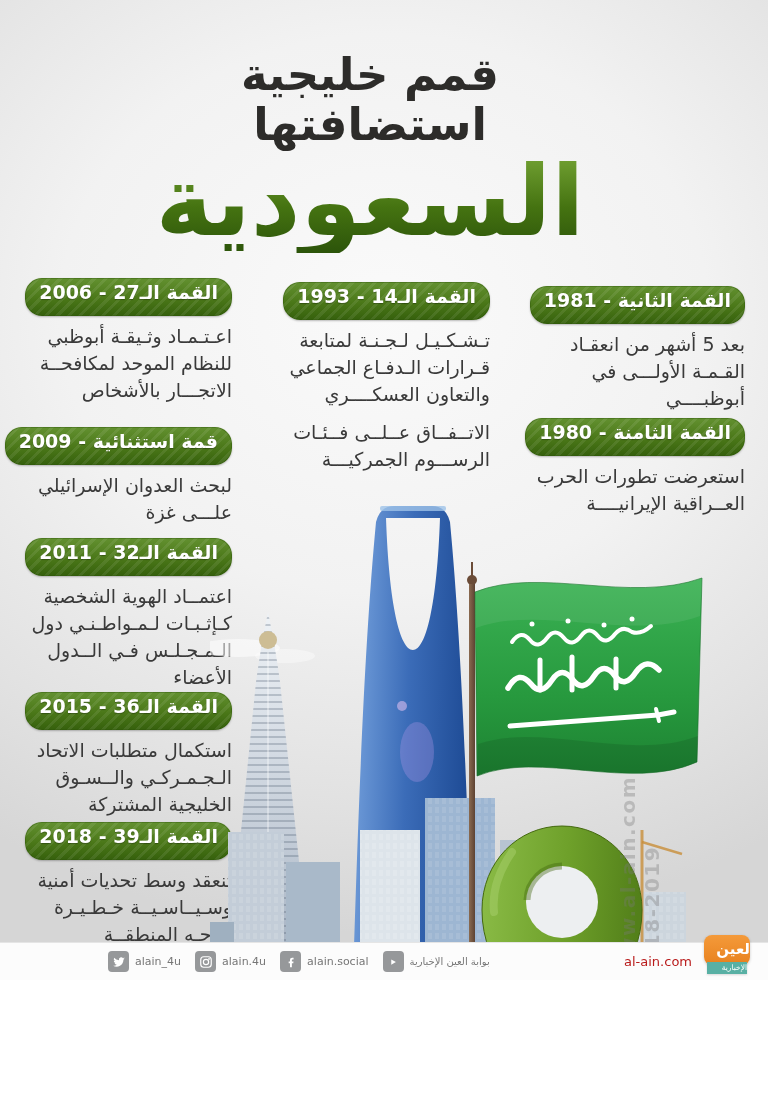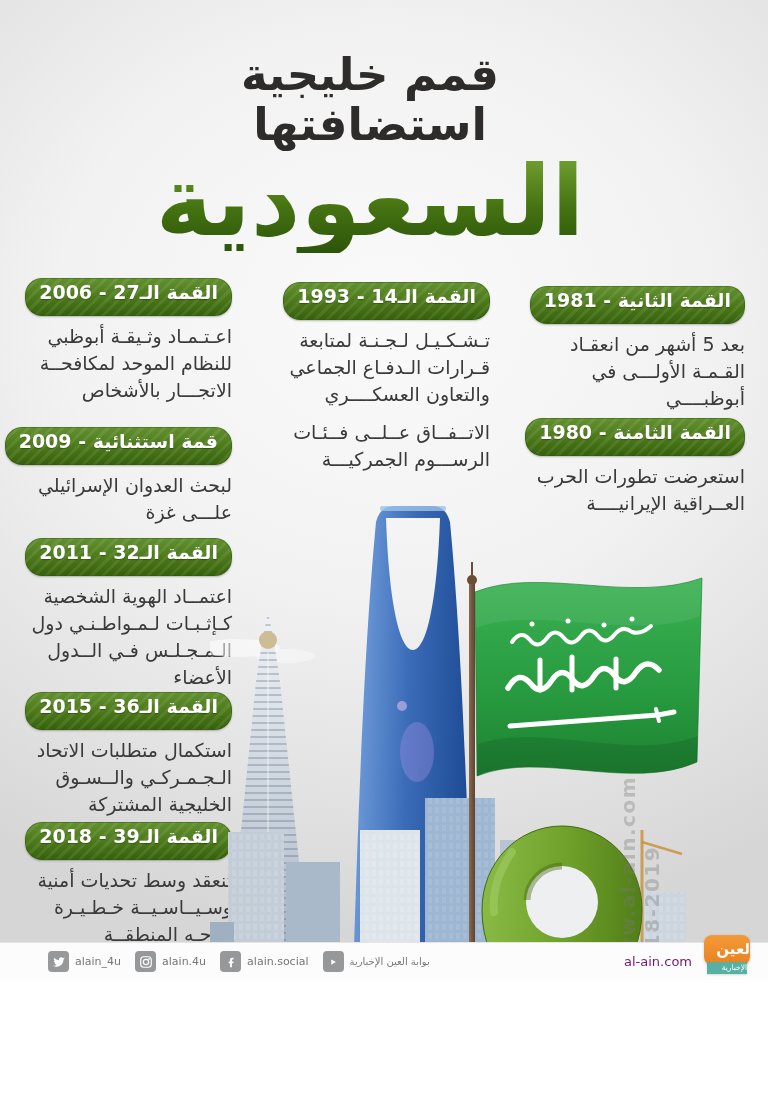--- a/index.html
+++ b/index.html
@@ -57,33 +57,33 @@
     transform:rotate(-90deg); transform-origin:0 0;
     font-size:20px; font-weight:bold; letter-spacing:1.5px;
     color:rgba(120,120,120,.35); white-space:nowrap; line-height:24px;
   }
   .wm .yr{ padding-left:27px; }
 
   
   .footer{
     position:absolute; left:0; right:0; bottom:0; height:38px;
     background:#fcfcfc; border-top:1px solid #e5e5e5;
-    display:flex; align-items:center; padding:0 18px 0 48px;
+    display:flex; align-items:center; padding:0 18px 0 108px;
   }
   .social{ display:flex; align-items:center; gap:14px; }
   .social-item{ display:flex; align-items:center; gap:6px; cursor:pointer; }
   .sicon{
     width:21px; height:21px; border-radius:4px; background:#96989a;
     display:flex; align-items:center; justify-content:center; flex:0 0 auto;
   }
   .sicon svg{ width:14px; height:14px; display:block; }
   .shandle{ font-size:11px; color:#767676; }
   .shandle.ar{ font-size:10px; direction:rtl; }
   .footer-right{ margin-left:auto; display:flex; align-items:center; gap:12px; }
-  .site-url{ font-size:13px; color:#701a75; }
+  .site-url{ font-size:13px; color:#b91c1c; }
   .brand-logo{ width:46px; margin-top:-14px; text-align:right; }
   .brand-main{
     background:linear-gradient(#f49a3a,#e8821f); color:#fff; font-weight:bold;
     font-size:15px; line-height:28px; border-radius:8px; height:30px;
     box-shadow:0 1px 3px rgba(0,0,0,.2); direction:rtl;
   }
   .brand-sub{
     background:#58b0a4; color:#fff; font-size:7.5px; line-height:12px; height:12px;
     border-radius:0; width:40px; margin:-3px auto 0; direction:rtl;
     box-shadow:0 1px 2px rgba(0,0,0,.15);

